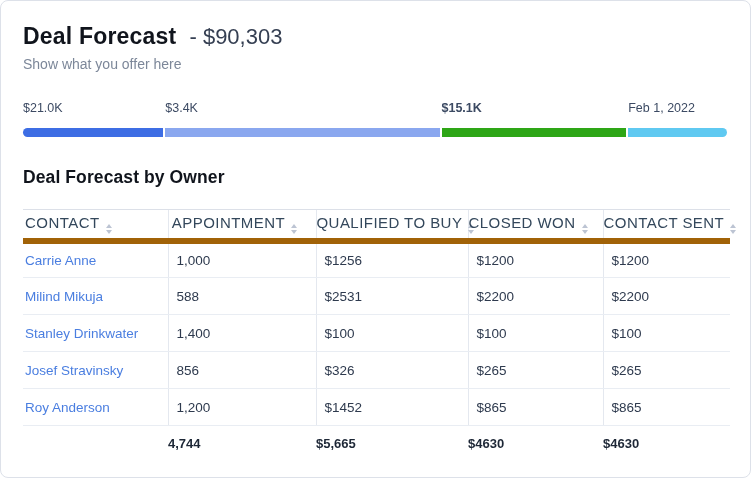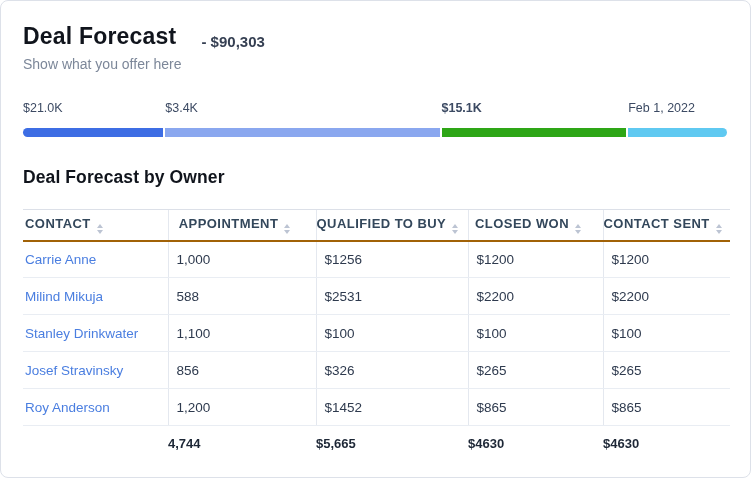--- a/index.html
+++ b/index.html
@@ -9,23 +9,23 @@
     width: 751px; height: 478px;
   }
   .card {
     width: 751px; height: 478px;
     background: #ffffff;
     border: 1px solid #dde1e9;
     border-radius: 8px;
     padding: 20px 22px 0 22px;
     overflow: hidden;
   }
-  .title-row { display: flex; align-items: flex-end; margin-top: 2px; }
+  .title-row { display: flex; align-items: center; margin-top: 2px; }
   .title { font-size: 23px; font-weight: 700; color: #10141c; letter-spacing: 0.2px; }
-  .title-suffix { font-size: 15px; font-weight: 700; color: #353f52; margin-left: 25px; }
+  .title-suffix { font-size: 22px; font-weight: 400; color: #353f52; margin-left: 13px; }
   .subtitle { font-size: 14px; color: #7c8799; margin-top: 6px; }
 
   .progress-labels { display: flex; gap: 2px; margin-top: 29px; }
   .progress-labels .plabel {
     font-size: 12.5px; color: #3c4a63; font-weight: 500;
     white-space: nowrap; overflow: visible;
   }
   .progress-bar { display: flex; gap: 2px; margin-top: 13px; height: 9px; }
   .bar-seg { height: 9px; }
   .bar-seg:first-child { border-radius: 5px 0 0 5px; }
@@ -37,24 +37,24 @@
   }
 
   table.forecast {
     margin-top: 21px;
     width: 707px;
     border-collapse: collapse;
     table-layout: fixed;
   }
   thead th {
     border-top: 1px solid #dce0e8;
-    border-bottom: 2px solid #a16207;
+    border-bottom: 6px solid #a16207;
     height: 31px;
-    font-size: 13px;
-    font-weight: 700;
+    font-size: 15px;
+    font-weight: 400;
     letter-spacing: 0.45px;
     color: #33475b;
     white-space: nowrap;
     cursor: pointer;
   }
   th:not(:first-child), tbody td:not(:first-child) {
     border-left: 1px solid #e4e8ef;
   }
   th:not(:first-child), td:not(:first-child) {
     padding-right: 15px;
@@ -159,21 +159,21 @@
       </tr>
       <tr>
         <td class="contact-cell"><a>Milind Mikuja</a></td>
         <td>588</td>
         <td>$2531</td>
         <td>$2200</td>
         <td>$2200</td>
       </tr>
       <tr>
         <td class="contact-cell"><a>Stanley Drinkwater</a></td>
-        <td>1,100</td>
+        <td>1,400</td>
         <td>$100</td>
         <td>$100</td>
         <td>$100</td>
       </tr>
       <tr>
         <td class="contact-cell"><a>Josef Stravinsky</a></td>
         <td>856</td>
         <td>$326</td>
         <td>$265</td>
         <td>$265</td>

